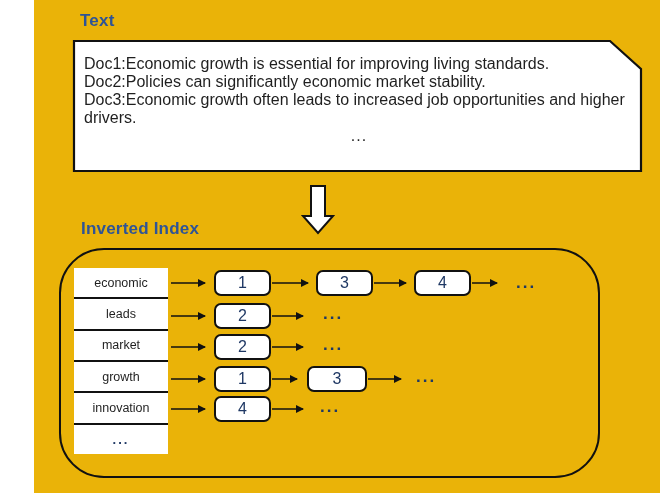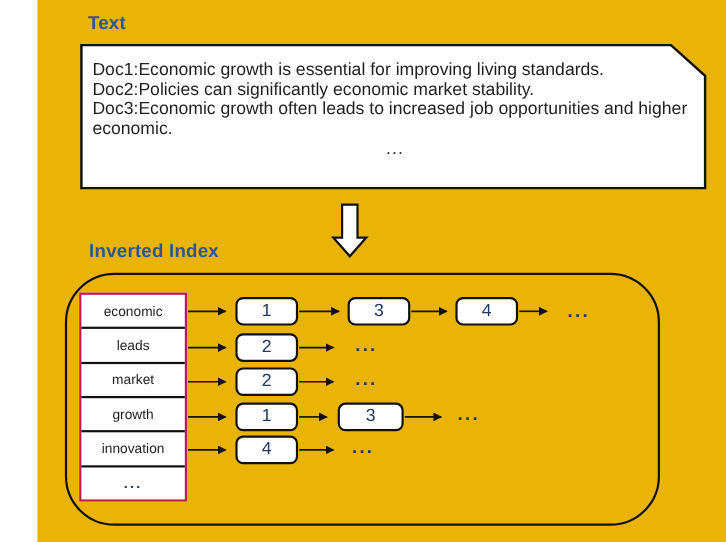--- a/index.html
+++ b/index.html
@@ -13,21 +13,21 @@
     letter-spacing:.2px;white-space:nowrap;
   }
   .doclines{
     position:absolute;left:50px;top:55px;width:550px;
     font-size:16px;line-height:18px;color:#1f1f1f;
   }
   .docline{white-space:nowrap;}
   .docline.center{text-align:center;white-space:normal;letter-spacing:1px;}
   .termtable{
     position:absolute;left:38px;top:266px;width:98px;height:190px;
-    box-sizing:border-box;border:2px solid #be185d;background:#fff;
+    box-sizing:border-box;border:2px solid #eab308;background:#fff;
     display:flex;flex-direction:column;
   }
   .tcell{
     flex:1;display:flex;align-items:center;justify-content:center;
     font-size:12.5px;color:#1f1f1f;border-bottom:2px solid #111;
   }
   .tcell:last-child{border-bottom:none;}
   .tcell.tdots{color:#1F3864;font-weight:700;letter-spacing:2px;font-size:13px;}
   .pbox{
     position:absolute;width:57px;height:26px;box-sizing:border-box;
@@ -80,21 +80,21 @@
     </g>
   </svg>
 
   <div class="h1" style="left:46px;top:11px">Text</div>
   <div class="h1" style="left:47px;top:219px">Inverted Index</div>
 
   <div class="doclines">
     <div class="docline">Doc1:Economic growth is essential for improving living standards.</div>
     <div class="docline">Doc2:Policies can significantly economic market stability.</div>
     <div class="docline">Doc3:Economic growth often leads to increased job opportunities and higher</div>
-    <div class="docline">economic.</div>
+    <div class="docline">drivers.</div>
     <div class="docline center">...</div>
   </div>
 
   <div class="termtable">
     <div class="tcell">economic</div>
     <div class="tcell">leads</div>
     <div class="tcell">market</div>
     <div class="tcell">growth</div>
     <div class="tcell">innovation</div>
     <div class="tcell tdots">...</div>

